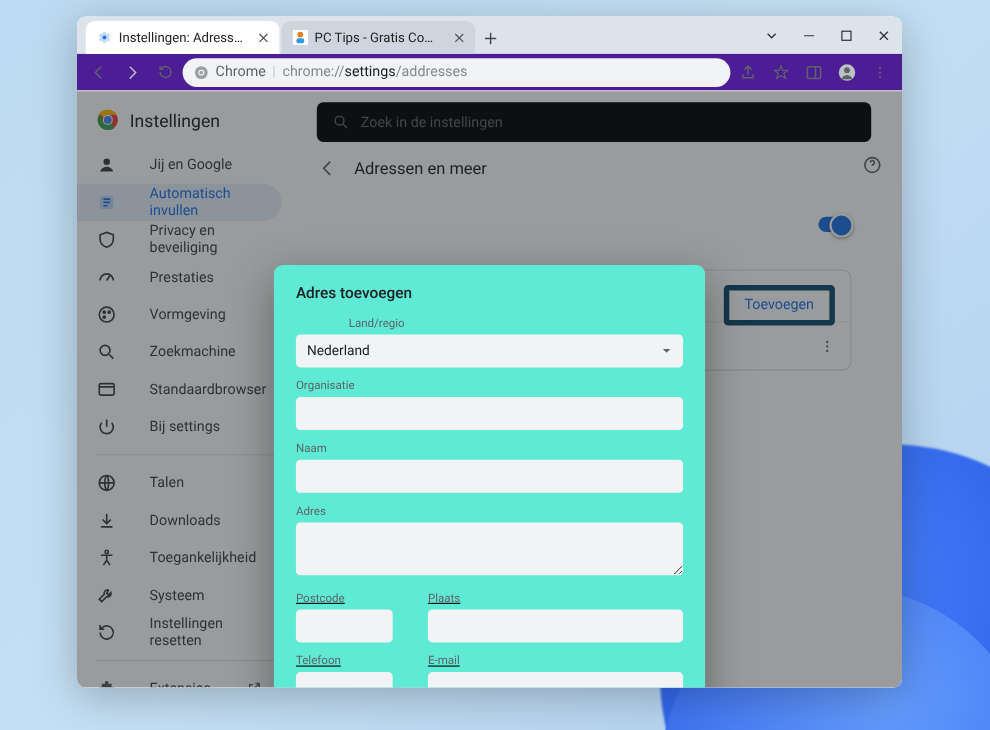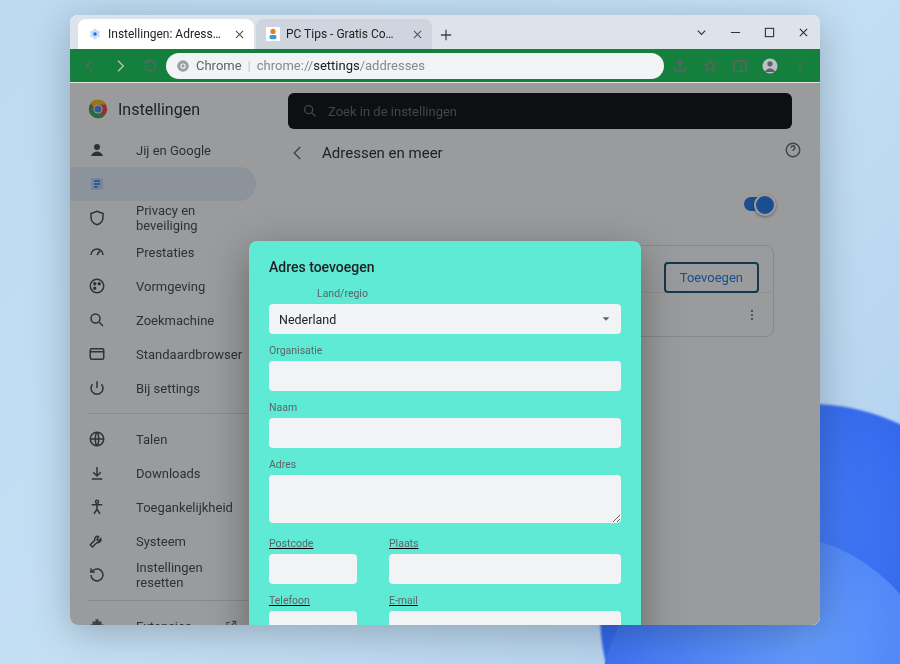--- a/index.html
+++ b/index.html
@@ -14,21 +14,21 @@
   .tab{height:30px;background:#fff;border-top-left-radius:8px;border-top-right-radius:8px;display:flex;align-items:center;padding:0 8px 0 10px;font-size:12px;gap:6px;max-width:176px;}
   .tab.inactive{background:#ced5de;}
   .tab .favicon{width:14px;height:14px;flex:none;}
   .tab .tab-title{white-space:nowrap;overflow:hidden;text-overflow:ellipsis;color:#222;flex:1;}
   .tab .close{width:14px;height:14px;display:flex;align-items:center;justify-content:center;color:#555;}
   .newtab{width:28px;height:28px;display:flex;align-items:center;justify-content:center;color:#444;}
   .win-controls{margin-left:auto;display:flex;height:34px;}
   .win-controls div{width:34px;display:flex;align-items:center;justify-content:center;color:#333;}
   .win-controls svg{width:11px;height:11px;}
 
-  .toolbar{height:34px;display:flex;align-items:center;padding:0 6px;gap:2px;border-bottom:1px solid #e3e3e3;background:#15803d;}
+  .toolbar{height:34px;display:flex;align-items:center;padding:0 6px;gap:2px;border-bottom:1px solid #e3e3e3;background:#4c1d95;}
   .tb-icon{width:28px;height:28px;display:flex;align-items:center;justify-content:center;color:#5f6368;border-radius:50%;}
   .tb-icon.disabled{color:#c0c0c0;}
   .omnibox{flex:1;height:26px;background:#f1f3f4;border-radius:14px;display:flex;align-items:center;padding:0 10px;font-size:13px;color:#5f6368;gap:6px;}
   .omnibox .url-dim{color:#86898c;}
   .omnibox .url-em{color:#202124;}
 
   .content{position:relative;height:calc(100% - 68px);background:#fff;display:flex;}
   .sidebar{width:200px;padding-top:12px;overflow:hidden;}
   .brand{display:flex;align-items:center;gap:10px;padding:4px 16px 14px 18px;font-size:16px;color:#202124;}
   .brand .chrome-logo{width:20px;height:20px;}
@@ -41,21 +41,21 @@
   .main{flex:1;padding:10px 28px 0 0;}
   .searchbar{height:36px;background:#000000;border-radius:6px;display:flex;align-items:center;padding:0 14px;gap:10px;color:#5f6368;font-size:13px;margin-left:18px;margin-bottom:14px;}
   .subhead{display:flex;align-items:center;gap:14px;color:#202124;margin-left:18px;font-size:15px;}
   .subhead .back{width:20px;height:20px;display:flex;align-items:center;justify-content:center;color:#5f6368;}
   .help{position:absolute;right:18px;top:58px;color:#5f6368;}
   .setting-row{margin:24px 18px 0 18px;height:34px;display:flex;align-items:center;}
   .toggle{margin-left:auto;width:30px;height:14px;background:#1a73e8;border-radius:8px;position:relative;}
   .toggle::after{content:"";position:absolute;right:-2px;top:-3px;width:18px;height:18px;border-radius:50%;background:#1a73e8;box-shadow:0 1px 3px rgba(0,0,0,.4);border:2px solid #fff;}
   .card{margin:24px 18px 0 18px;border:1px solid #dadce0;border-radius:8px;}
   .card-head{display:flex;align-items:center;height:46px;padding:0 14px;}
-  .add-btn{margin-left:auto;color:#1a73e8;font-size:13px;padding:6px 14px;border:2px solid #0c4a6e;border-radius:4px;margin-top:16px;}
+  .add-btn{margin-left:auto;color:#1a73e8;font-size:13px;padding:6px 14px;border:5px solid #0c4a6e;border-radius:4px;margin-top:16px;}
   .card-row{display:flex;align-items:center;height:44px;padding:0 14px;border-top:1px solid #eee;}
   .kebab{margin-left:auto;color:#5f6368;}
 
   
   .scrim{position:absolute;inset:0;background:rgba(32,33,36,.45);}
 
   .dialog{position:absolute;left:50%;top:158px;transform:translateX(-50%);width:392px;background:#5eead4;border-radius:8px;box-shadow:0 12px 40px rgba(0,0,0,.35);padding:18px 20px 16px 20px;}
   .dialog h2{font-size:14px;font-weight:500;color:#202124;margin-bottom:12px;}
   .flabel{font-size:10.5px;color:#5f6368;margin-bottom:4px;margin-top:10px;}
   .flabel.first{margin-top:0;margin-left:48px;}
@@ -219,20 +219,21 @@
           </span>
           <span>Jij en Google</span>
         </div>
       <div class="side-item active">
           <span class="sicon">
             <svg viewBox="0 0 24 24" width="18" height="18" fill="currentColor">
               <rect x="4" y="4" width="16" height="16" rx="2" opacity=".2"></rect>
               <path d="M8 8h8M8 12h8M8 16h5" stroke="currentColor" stroke-width="2"></path>
             </svg>
           </span>
+          <span>Automatisch invullen</span>
         </div>
       <div class="side-item">
           <span class="sicon">
             <svg viewBox="0 0 24 24" width="18" height="18" fill="none" stroke="currentColor" stroke-width="2">
               <path d="M12 3l8 3v5c0 5-3.5 8.5-8 10-4.5-1.5-8-5-8-10V6z"></path>
             </svg>
           </span>
           <span>Privacy en beveiliging</span>
         </div>
       <div class="side-item">

